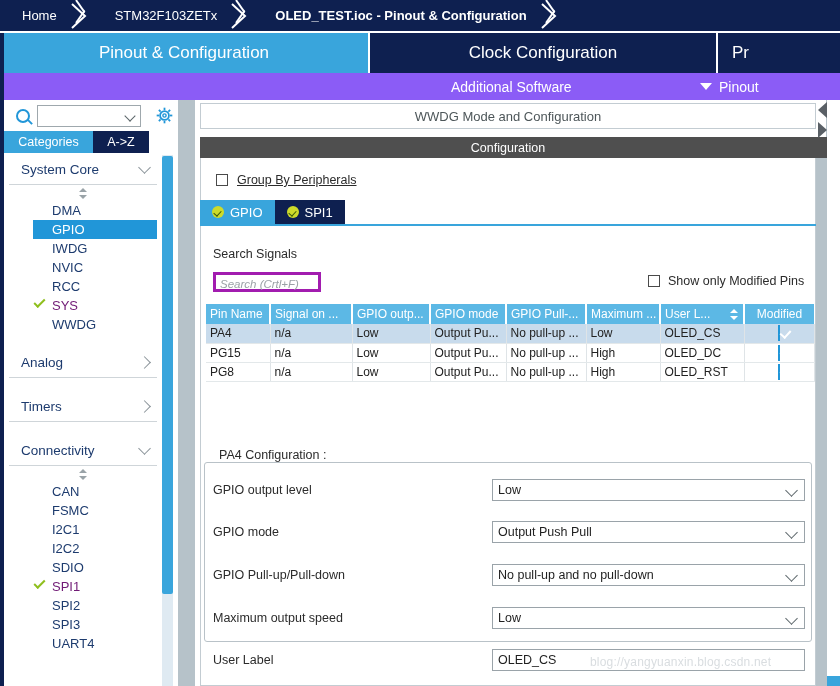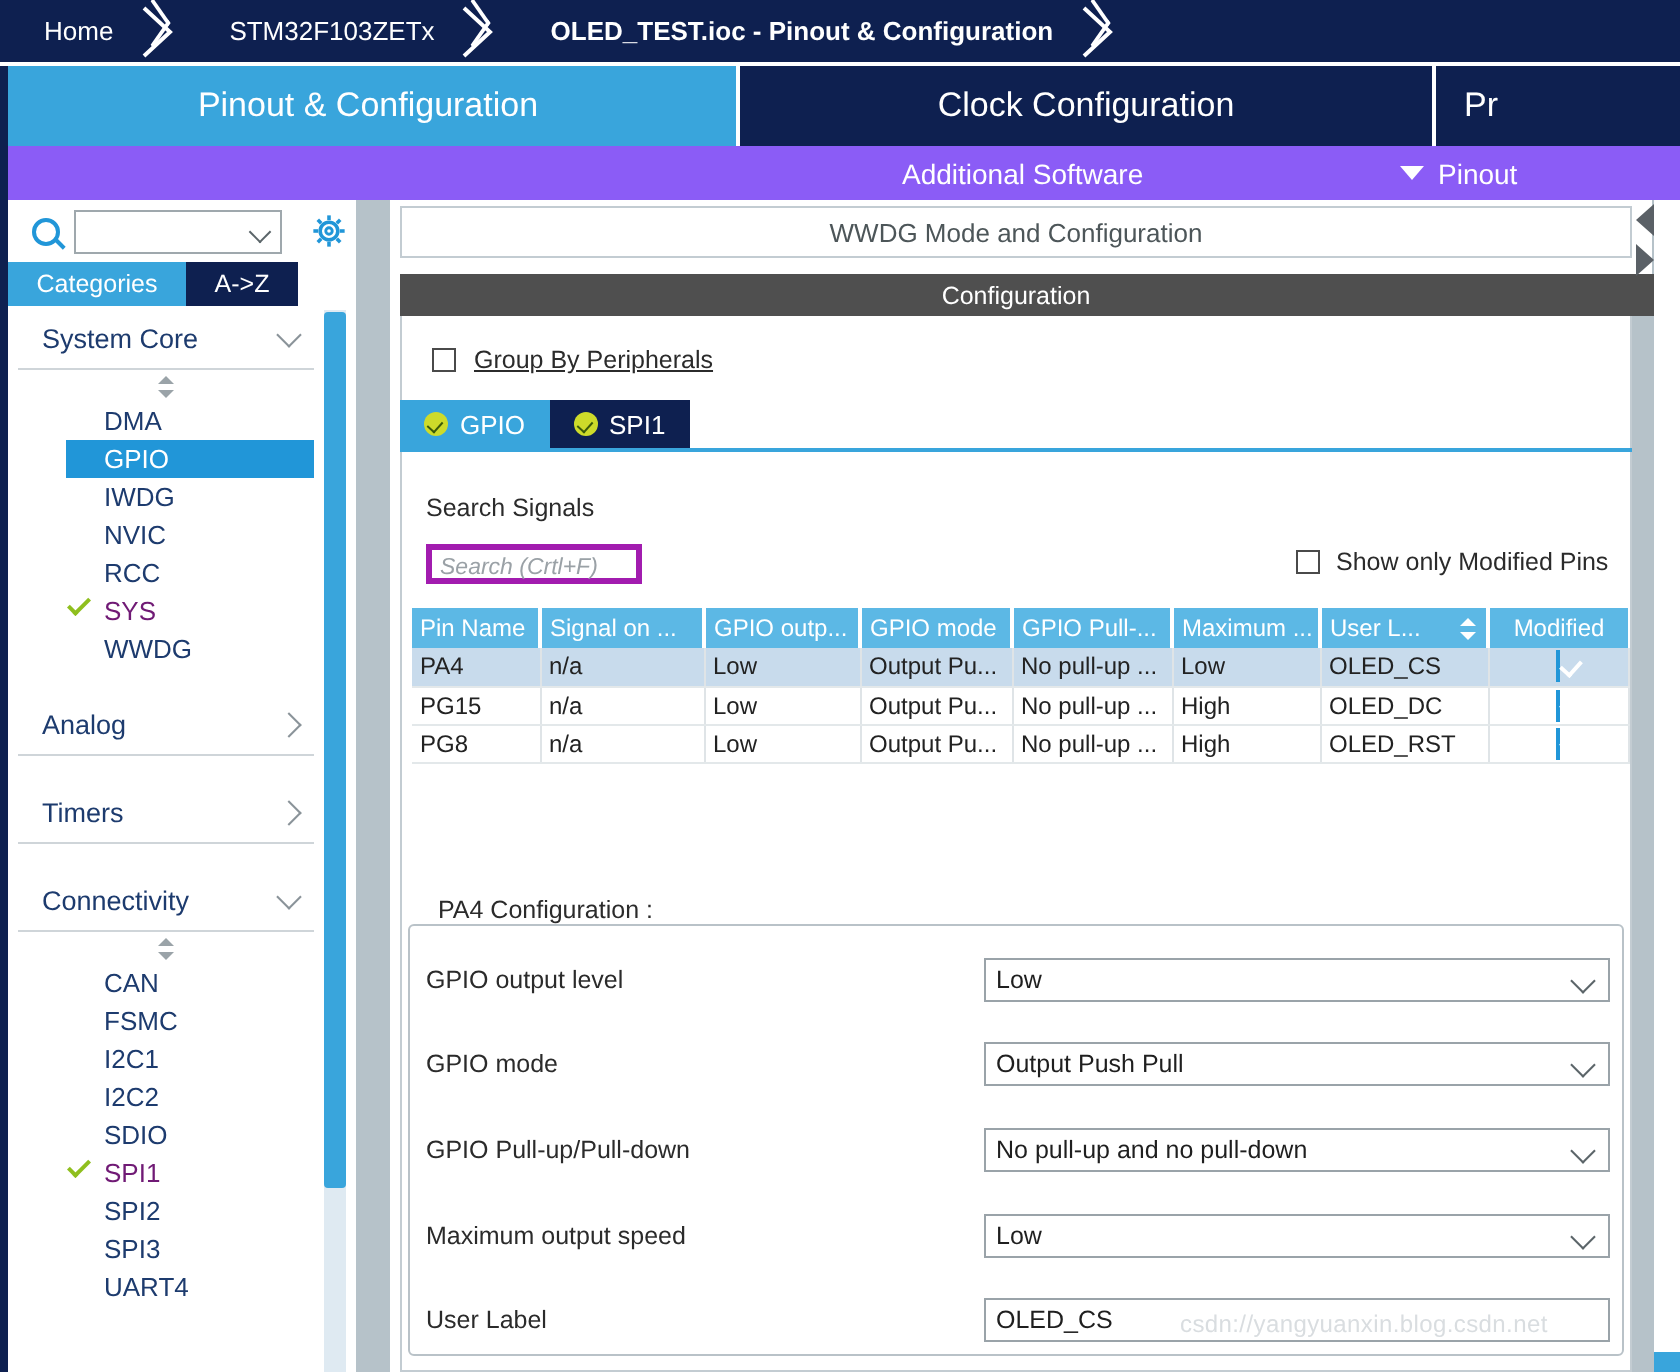--- a/index.html
+++ b/index.html
@@ -259,21 +259,21 @@
     content:""; position:absolute; left:1px; top:0; width:0;height:0;
     border-left:4px solid transparent;border-right:4px solid transparent;border-bottom:4px solid #ffffff;
   }
   .sort-arrows::after {
     content:""; position:absolute; left:1px; bottom:0; width:0;height:0;
     border-left:4px solid transparent;border-right:4px solid transparent;border-top:4px solid #ffffff;
   }
 
   
   .fs {
-    position: absolute; left: 204px; top: 462px; width: 608px; height: 216px;
+    position: absolute; left: 204px; top: 462px; width: 608px; height: 180px;
     border: 1px solid #b9c2c8; border-radius: 3px;
   }
   .fs-legend {
     position: absolute; left: 214px; top: 448px; background: #ffffff; padding: 0 5px;
     font-size: 12.5px; color: #2b2b2b;
   }
   .frow {
     position: absolute; left: 0; width: 608px; height: 22px; display: flex; align-items: center;
   }
   .frow .flabel {
@@ -596,15 +596,15 @@
   <div class="right-gutter"></div>
   <div class="rg-white-top"></div>
   <div class="rg-dark"></div>
   <div class="rg-white"></div>
   <div class="rg-blue-bot"></div>
   <div class="collapse-arrows">
     <span class="ca-tri ca-left"></span>
     <span class="ca-tri ca-right"></span>
   </div>
 
-  <div class="watermark">csdn://yangyuanxin.blog.csdn.net</div>
+  <div class="watermark">blog://yangyuanxin.blog.csdn.net</div>
 
 </div>
 
 </body></html>

